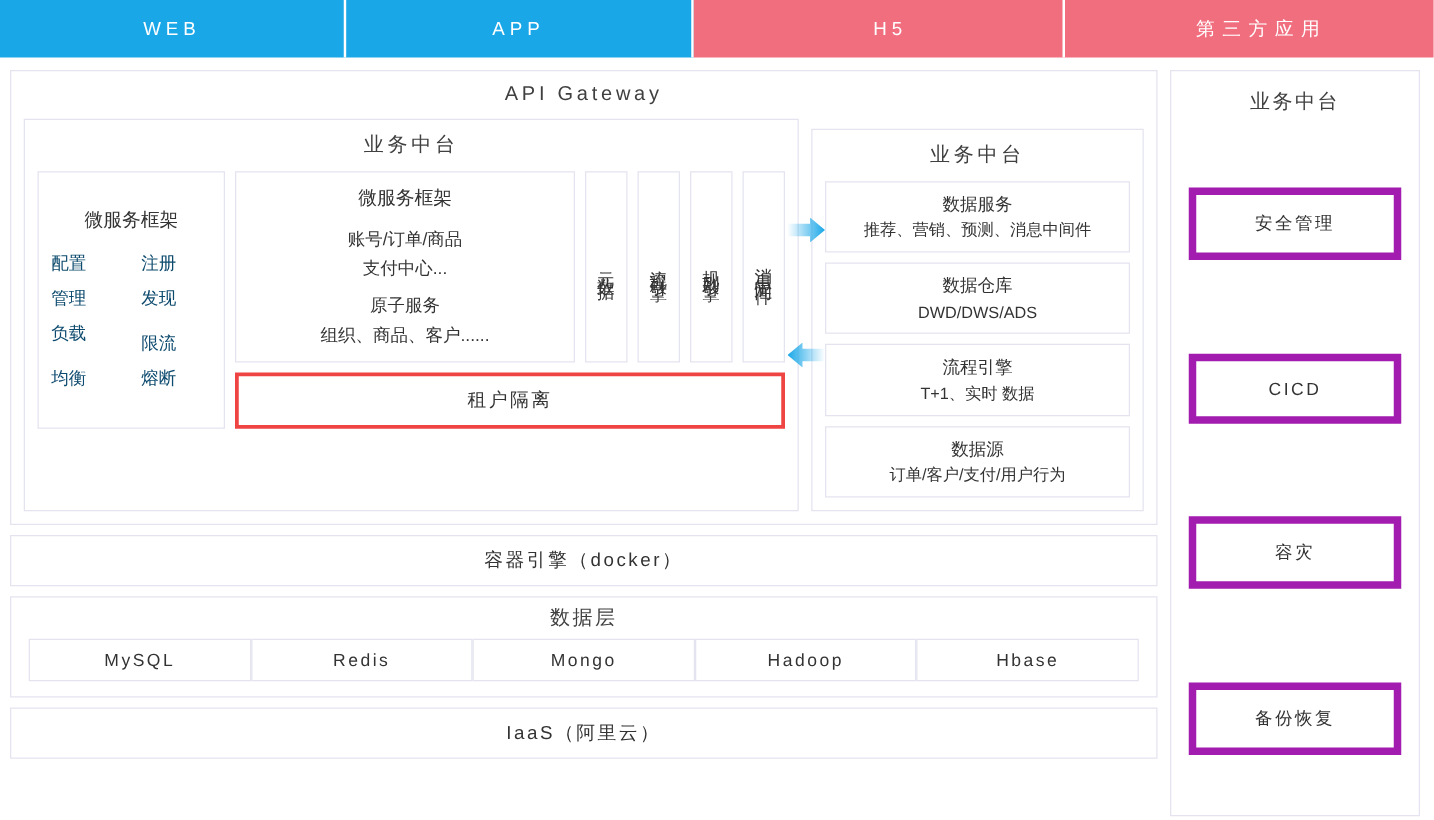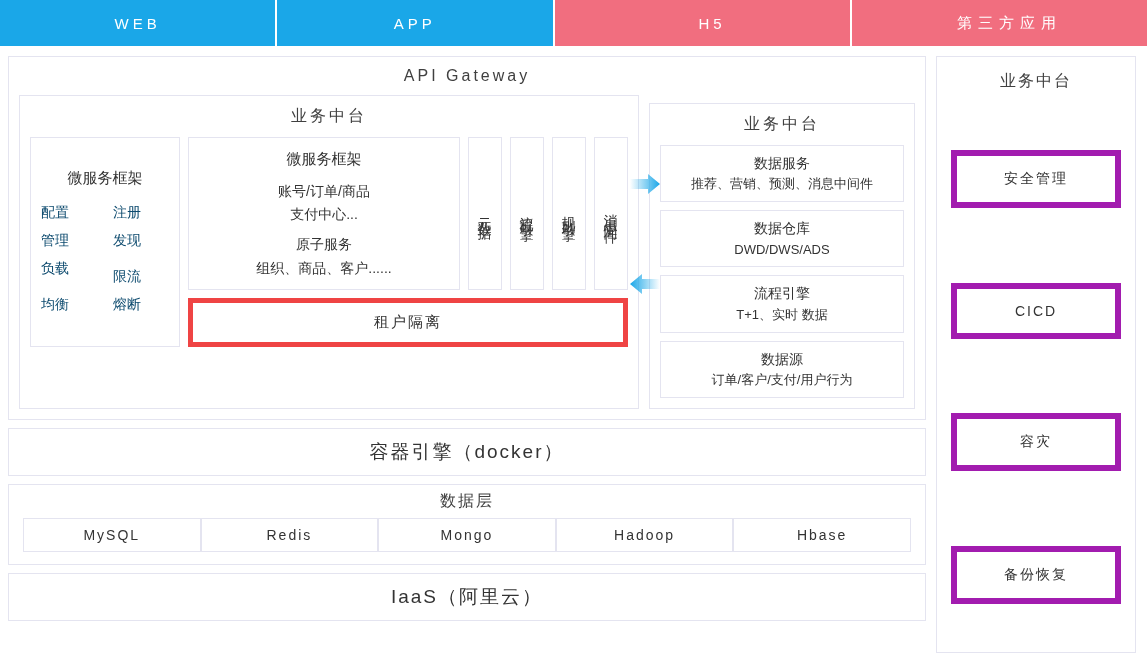--- a/index.html
+++ b/index.html
@@ -83,41 +83,41 @@
   .msvc-center {
     border:1px solid #E4E4F0; flex:1; text-align:center; padding:8px 6px;
     font-size:14px; line-height:1.7;
   }
   .msvc-center .hd { font-size:15px; margin-bottom:8px;}
   .vcol {
     border:1px solid #E4E4F0; width:34px; display:flex; align-items:center; justify-content:center;
     writing-mode: vertical-rl; text-orientation: upright; font-size:14px; letter-spacing:4px;
     padding: 6px 0;
   }
-  .tenant { border:5px solid #ef4444; text-align:center; padding:10px 0; font-size:15px; letter-spacing:2px;}
+  .tenant { border:3px solid #ef4444; text-align:center; padding:10px 0; font-size:15px; letter-spacing:2px;}
 
   .data-panel-inner { padding: 0 10px 10px 10px; display:flex; flex-direction:column; gap:8px;}
   .data-item { border:1px solid #E4E4F0; text-align:center; padding:6px 4px; font-size:13px; line-height:1.6;}
   .data-item .t { font-size:14px; }
 
   
   .arrows { position:absolute; left:-20px; top:70px; display:flex; flex-direction:column; gap:80px;}
   .arrow {
     width: 30px; height: 20px; position:relative;
   }
   .arrow-right {
     background: linear-gradient(90deg, rgba(26,167,232,0) 0%, #1AA7E8 100%);
     clip-path: polygon(0 25%, 60% 25%, 60% 0, 100% 50%, 60% 100%, 60% 75%, 0 75%);
   }
   .arrow-left {
     background: linear-gradient(270deg, rgba(26,167,232,0) 0%, #1AA7E8 100%);
     clip-path: polygon(100% 25%, 40% 25%, 40% 0, 0 50%, 40% 100%, 40% 75%, 100% 75%);
   }
 
-  .center-label { text-align:center; padding:10px 0; font-size:19px; letter-spacing:2px;}
+  .center-label { text-align:center; padding:10px 0; font-size:15px; letter-spacing:2px;}
 
   .data-layer-inner { padding:0 14px 12px 14px; }
   .db-row { display:flex; justify-content:space-between; }
   .db { border:1px solid #E4E4F0; flex:1; text-align:center; padding:8px 0; font-size:14px; letter-spacing:2px;}
 
   
   .right-col .panel { height: 597px; display:flex; flex-direction:column; }
   .right-list { flex:1; display:flex; flex-direction:column; justify-content:space-around; padding: 12px 14px 16px 14px; gap:10px;}
   .right-item { border:6px solid #a21caf; text-align:center; padding:14px 0; font-size:14px; letter-spacing:2px;}
 

